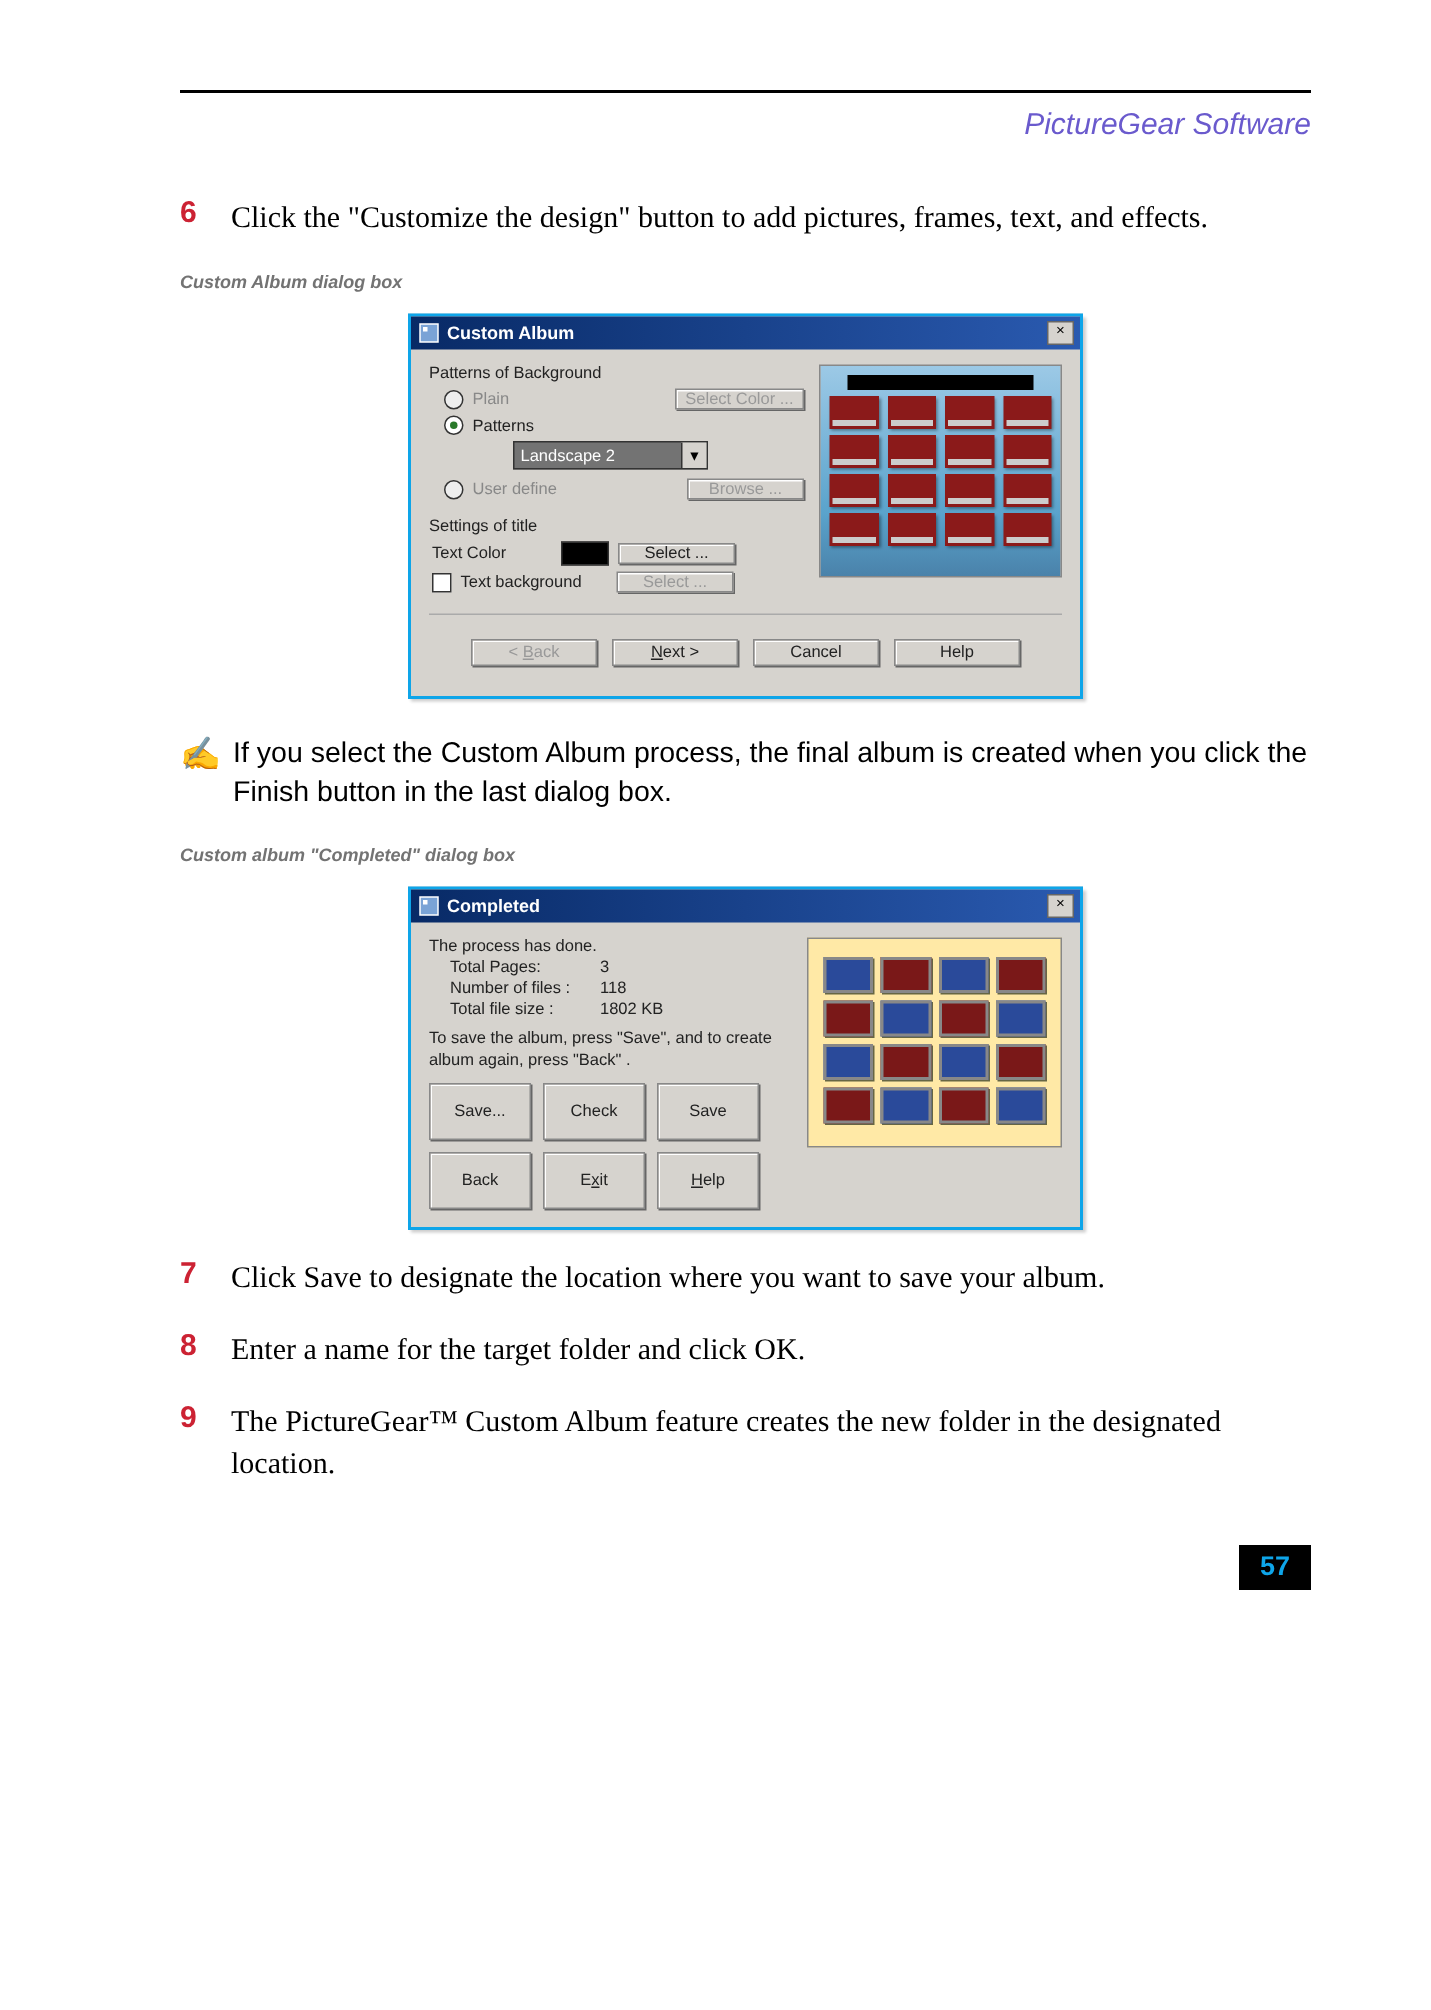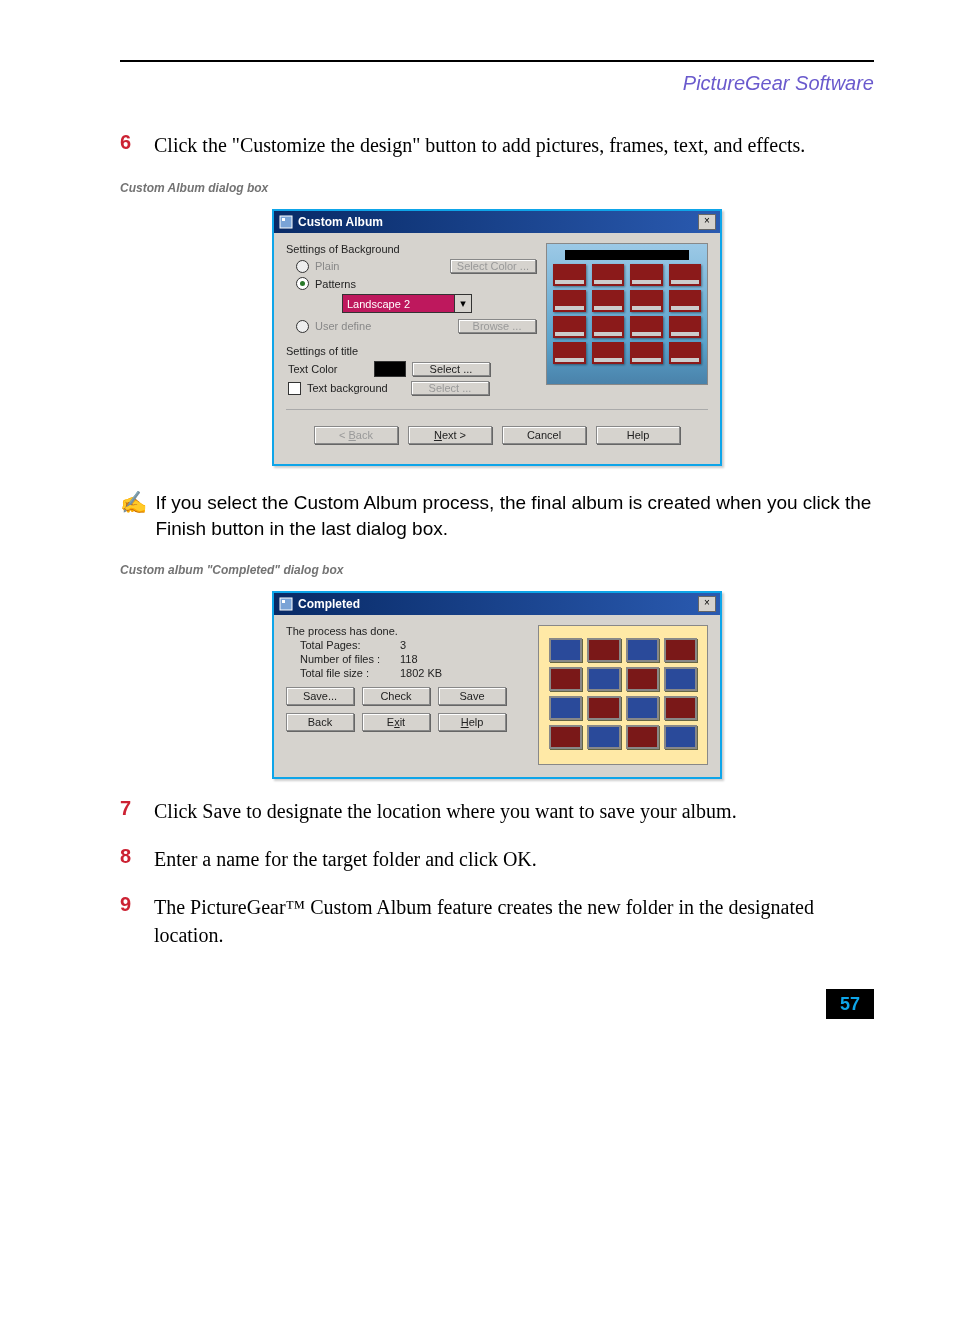--- a/index.html
+++ b/index.html
@@ -120,21 +120,21 @@
   .grey-label { color:#888; }
   .win-btn {
     background:#d6d3ce; border:1px solid #888;
     box-shadow: inset 1px 1px 0 #fff, 1px 1px 0 #666;
     font-family: Tahoma, Arial, sans-serif; font-size:11px;
     padding:1px 8px; color:#222;
   }
   .win-btn.disabled { color:#999; }
   .win-btn.small { padding:0 6px; min-width:64px; text-align:center;}
   .win-select {
-    background:#be185d; color:#fff; border:1px solid #333;
+    background:#737373; color:#fff; border:1px solid #333;
     width:120px; height:17px; display:flex; align-items:center;
     padding:0 4px; font-size:11px; position:relative;
   }
   .win-select .arrow {
     position:absolute; right:0; top:0; bottom:0; width:16px;
     background:#d6d3ce; border-left:1px solid #333;
     display:flex; align-items:center; justify-content:center; color:#000;
   }
   .color-swatch {
     width:30px; height:14px; background:#000; border:1px solid #333; margin:0 6px;
@@ -168,21 +168,21 @@
   .dlg2 { width:446px; margin:0 auto; }
   .dlg2-body {
     display:flex; gap:10px; padding:10px 12px 12px 12px;
     font-family: Tahoma, Arial, sans-serif; font-size:11px; color:#222;
   }
   .dlg2-left { flex:1; }
   .stat-row { display:flex; margin:2px 0 2px 14px; font-size:11px; }
   .stat-row .k { width:100px; }
   .dlg2-note { margin:6px 0; line-height:1.3; }
   .dlg2-btns { display:flex; flex-wrap:wrap; gap:8px; margin-top:8px; }
-  .dlg2-btns .win-btn { width:58px; text-align:center; padding:2px 4px; }
+  .dlg2-btns .win-btn { width:58px; text-align:center; padding:12px 4px; }
   .dlg2-preview {
     width:170px; height:140px; border:1px solid #888;
     background:#ffe9a6; position:relative; padding:12px 10px; box-sizing:border-box;
   }
   .grid3 { display:grid; grid-template-columns:repeat(4,1fr); gap:5px; }
   .minithumb { height:20px; background:#2a4a9a; border:2px solid #888; box-shadow:1px 1px 0 #664; }
   .minithumb.alt { background:#7a1818; }
   .underline-char { text-decoration: underline; }
 
   .footer {
@@ -215,21 +215,21 @@
             <rect x="1" y="1" width="12" height="12" fill="#7aa3d6" stroke="#fff"></rect>
             <rect x="3" y="3" width="3" height="3" fill="#fff"></rect>
           </svg>
     </span>
     <span class="dlg-title-text">Custom Album</span>
     <span class="dlg-title-close">×</span>
   </div>
   <div class="dlg-body">
     <div class="dlg1-grid">
       <div class="dlg1-left">
-        <div>Settings of Background</div>
+        <div>Patterns of Background</div>
 
         <div class="fieldrow" style="margin-left:10px;">
           <span class="radio-dot disabled"></span>
           <span class="grey-label" style="width:60px;">Plain</span>
           <span style="flex:1"></span>
           <span class="win-btn small disabled">Select Color ...</span>
         </div>
 
         <div class="fieldrow" style="margin-left:10px;">
           <span class="radio-dot selected"></span>
@@ -330,20 +330,21 @@
             <span>3</span>
           </div>
       <div class="stat-row">
             <span class="k">Number of files :</span>
             <span>118</span>
           </div>
       <div class="stat-row">
             <span class="k">Total file size :</span>
             <span>1802 KB</span>
           </div>
+      <div class="dlg2-note">To save the album, press "Save", and to create album again, press "Back" .</div>
       <div class="dlg2-btns">
         <span class="win-btn">Save...</span>
         <span class="win-btn">Check</span>
         <span class="win-btn">Save</span>
         <span class="win-btn">Back</span>
         <span class="win-btn"><span>E</span><span class="underline-char">x</span><span>it</span></span>
         <span class="win-btn"><span class="underline-char">H</span><span>elp</span></span>
       </div>
     </div>
     <div>

